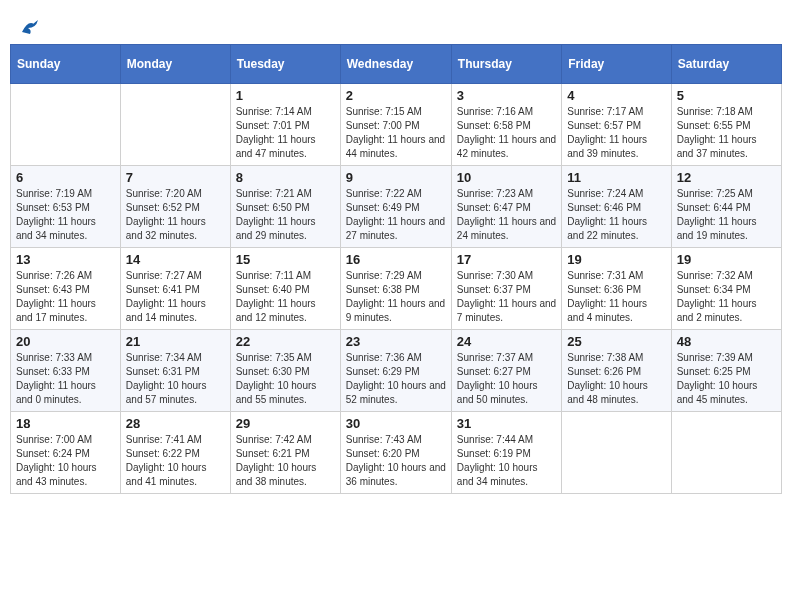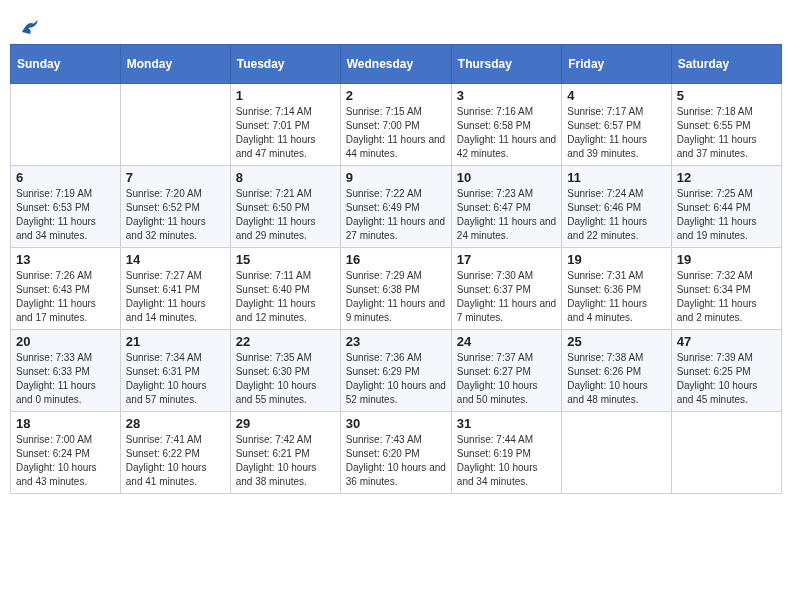--- a/index.html
+++ b/index.html
@@ -261,21 +261,21 @@
 Sunset: 6:27 PM
 Daylight: 10 hours and 50 minutes.</div>
         </td>
         <td>
           <div class="day-number">25</div>
           <div class="day-info">Sunrise: 7:38 AM
 Sunset: 6:26 PM
 Daylight: 10 hours and 48 minutes.</div>
         </td>
         <td>
-          <div class="day-number">47</div>
+          <div class="day-number">48</div>
           <div class="day-info">Sunrise: 7:39 AM
 Sunset: 6:25 PM
 Daylight: 10 hours and 45 minutes.</div>
         </td>
       </tr>
       <tr>
         <td>
           <div class="day-number">18</div>
           <div class="day-info">Sunrise: 7:00 AM
 Sunset: 6:24 PM

